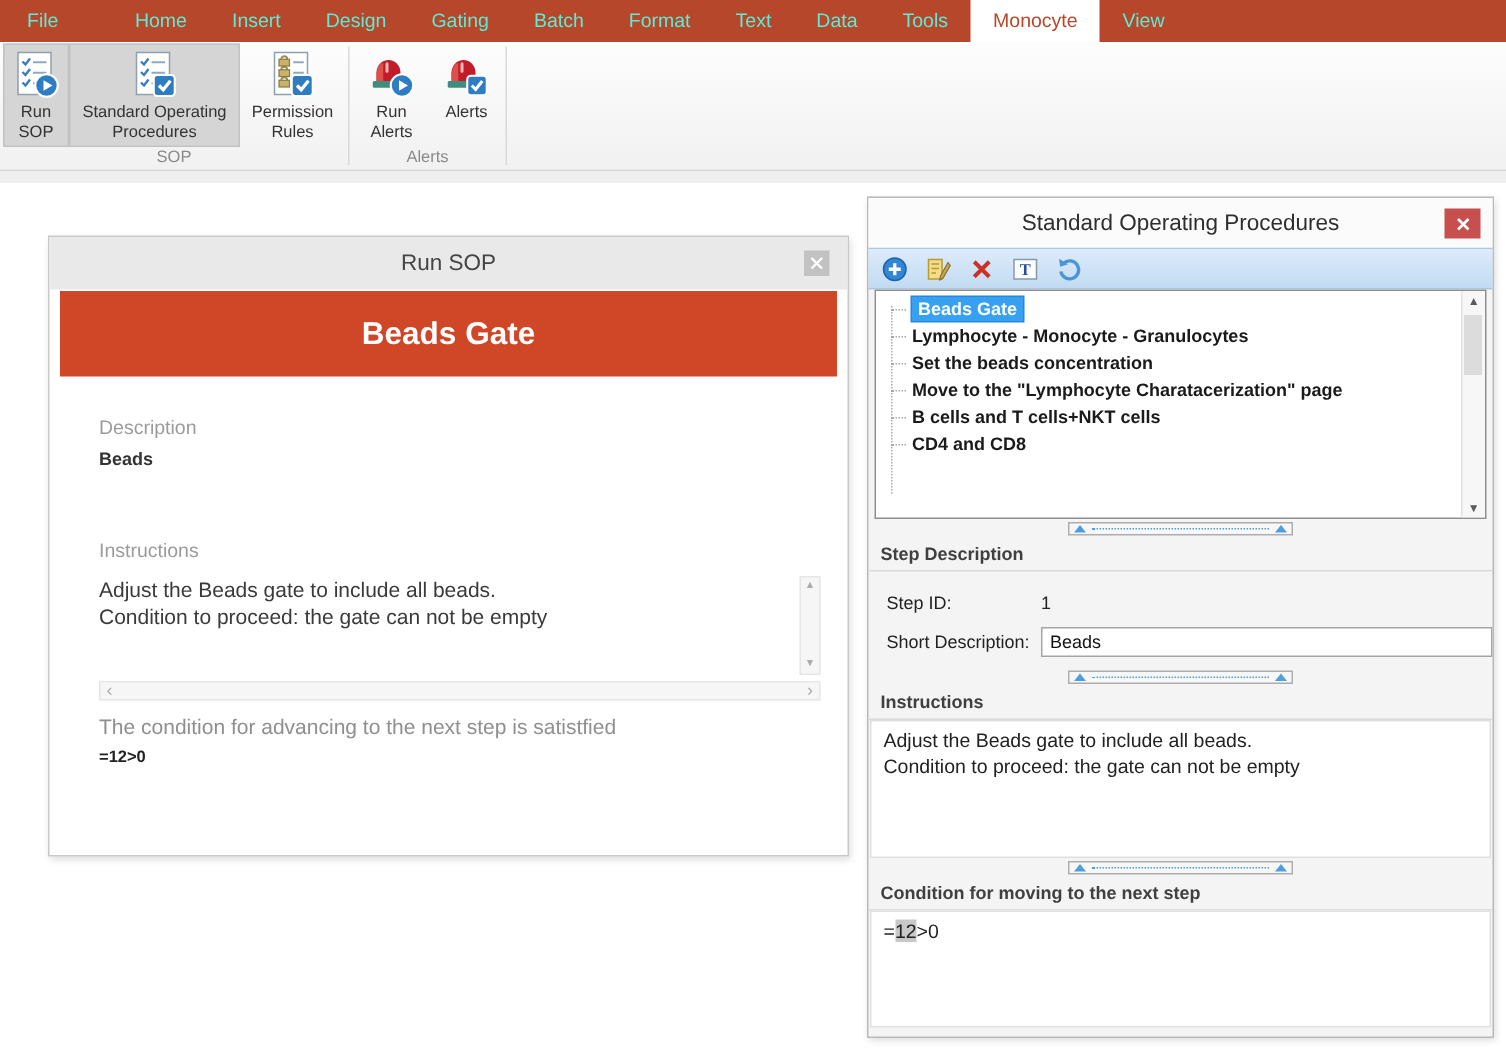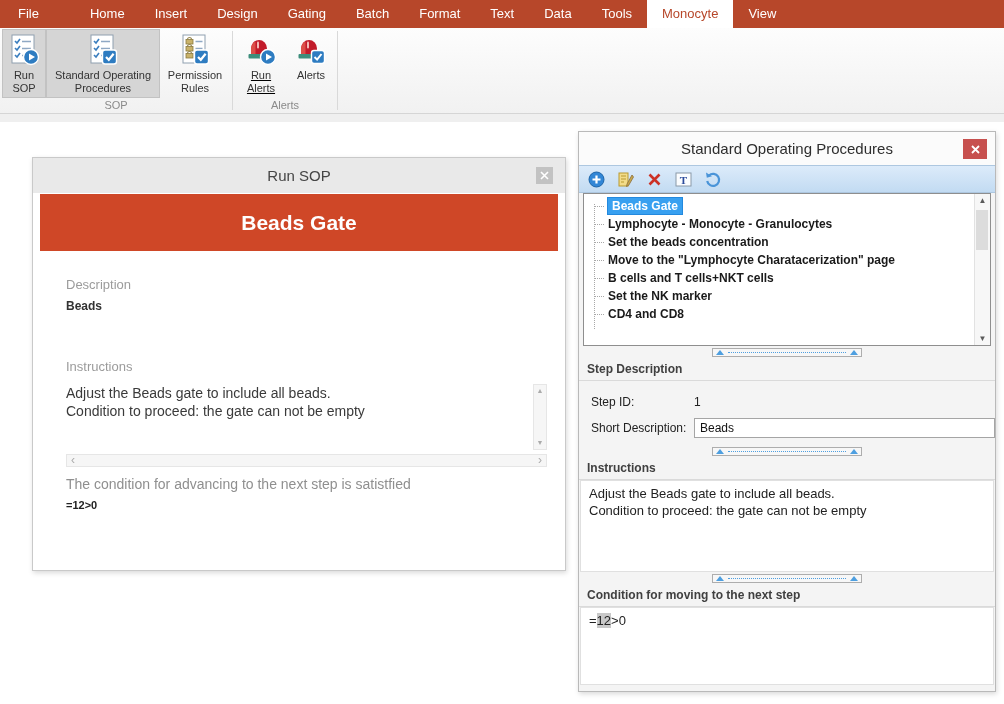--- a/index.html
+++ b/index.html
@@ -2,35 +2,35 @@
 <html><head>
 <meta charset="utf-8">
 <style>
   * { margin:0; padding:0; box-sizing:border-box; }
   html,body { background:#fff; }
   body { font-family:"Liberation Sans","DejaVu Sans",sans-serif; }
   #screen { position:relative; width:1004px; height:704px; background:#fff; overflow:hidden; }
 
   
   .tabbar { position:absolute; left:0; top:0; width:1004px; height:28px; background:#B7472A; display:flex; align-items:stretch; }
-  .tab { color:#ffffff; font-size:13px; line-height:28px; padding:0 15px; cursor:default; }
+  .tab { color:#5eead4; font-size:13px; line-height:28px; padding:0 15px; cursor:default; }
   .tab.file { padding:0 18px; margin-right:18px; }
   .tab.active { background:#fff; color:#B7472A; }
 
   
   .ribbon { position:absolute; left:0; top:28px; width:1004px; height:86px; background:linear-gradient(#FDFDFD,#F1F1F1); border-bottom:1px solid #D5D5D5; display:flex; align-items:stretch; padding-left:2px; }
   .rgroup { display:flex; flex-direction:column; }
   .rgroup-buttons { display:flex; align-items:stretch; height:70px; padding-top:1px; }
   .rgroup-label { font-size:11px; color:#8A8A8A; text-align:center; line-height:14px; }
   .rdivider { width:1px; background:#D9D9D9; margin:3px 2px 3px 2px; }
   .rbtn { display:flex; flex-direction:column; align-items:center; padding:3px 3px 0 3px; border:1px solid transparent; }
   .rbtn.pressed { background:#D5D5D5; border-color:#C2C2C2; }
   .rbtn .ric { height:36px; display:flex; align-items:flex-start; justify-content:center; }
   .rbtn .rlabel { font-size:11px; line-height:13px; color:#333; text-align:center; }
-  .w-runsop { width:44px; } .w-sop { width:114px; } .w-perm { width:70px; } .w-runalerts { width:52px;text-decoration:underline; } .w-alerts { width:48px; }
+  .w-runsop { width:44px; } .w-sop { width:114px; } .w-perm { width:70px; } .w-runalerts { width:52px; } .w-alerts { width:48px; }
 
   .below-ribbon-strip { position:absolute; left:0; top:114px; width:1004px; height:8px; background:#EFEFEF; }
 
   
   .dialog { position:absolute; left:32px; top:157px; width:534px; height:414px; background:#fff; border:1px solid #C9C9C9; box-shadow:1px 2px 5px rgba(0,0,0,.15); }
   .dlg-titlebar { height:35px; background:#E9E9E9; display:flex; align-items:center; justify-content:center; position:relative; }
   .dlg-title { font-size:15px; color:#454545; }
   .dlg-close { position:absolute; right:12px; top:9px; width:17px; height:17px; background:#C2C2C2; display:flex; align-items:center; justify-content:center; }
   .banner { margin:1px 7px 0 7px; height:57px; background:#CF4727; color:#fff; font-size:21px; font-weight:bold; display:flex; align-items:center; justify-content:center; }
   .dlg-body { padding:0 18px 0 33px; position:relative; }
@@ -261,21 +261,20 @@
           </svg>
       </span>
     </div>
     <div class="tree">
       <div class="tree-lines"></div>
       <div class="titem"><span class="sel">Beads Gate</span></div>
       <div class="titem"><span>Lymphocyte - Monocyte - Granulocytes</span></div>
       <div class="titem"><span>Set the beads concentration</span></div>
       <div class="titem"><span>Move to the "Lymphocyte Charatacerization" page</span></div>
       <div class="titem"><span>B cells and T cells+NKT cells</span></div>
-      <div class="titem"><span>Set the NK marker</span></div>
       <div class="titem"><span>CD4 and CD8</span></div>
       <div class="tree-scroll">
         <span class="arr">▲</span>
         <span class="arr">▼</span>
         <span class="tree-thumb"></span>
       </div>
     </div>
     <div class="grip">
       <span class="gt"></span>
         <span class="gdots"></span>

